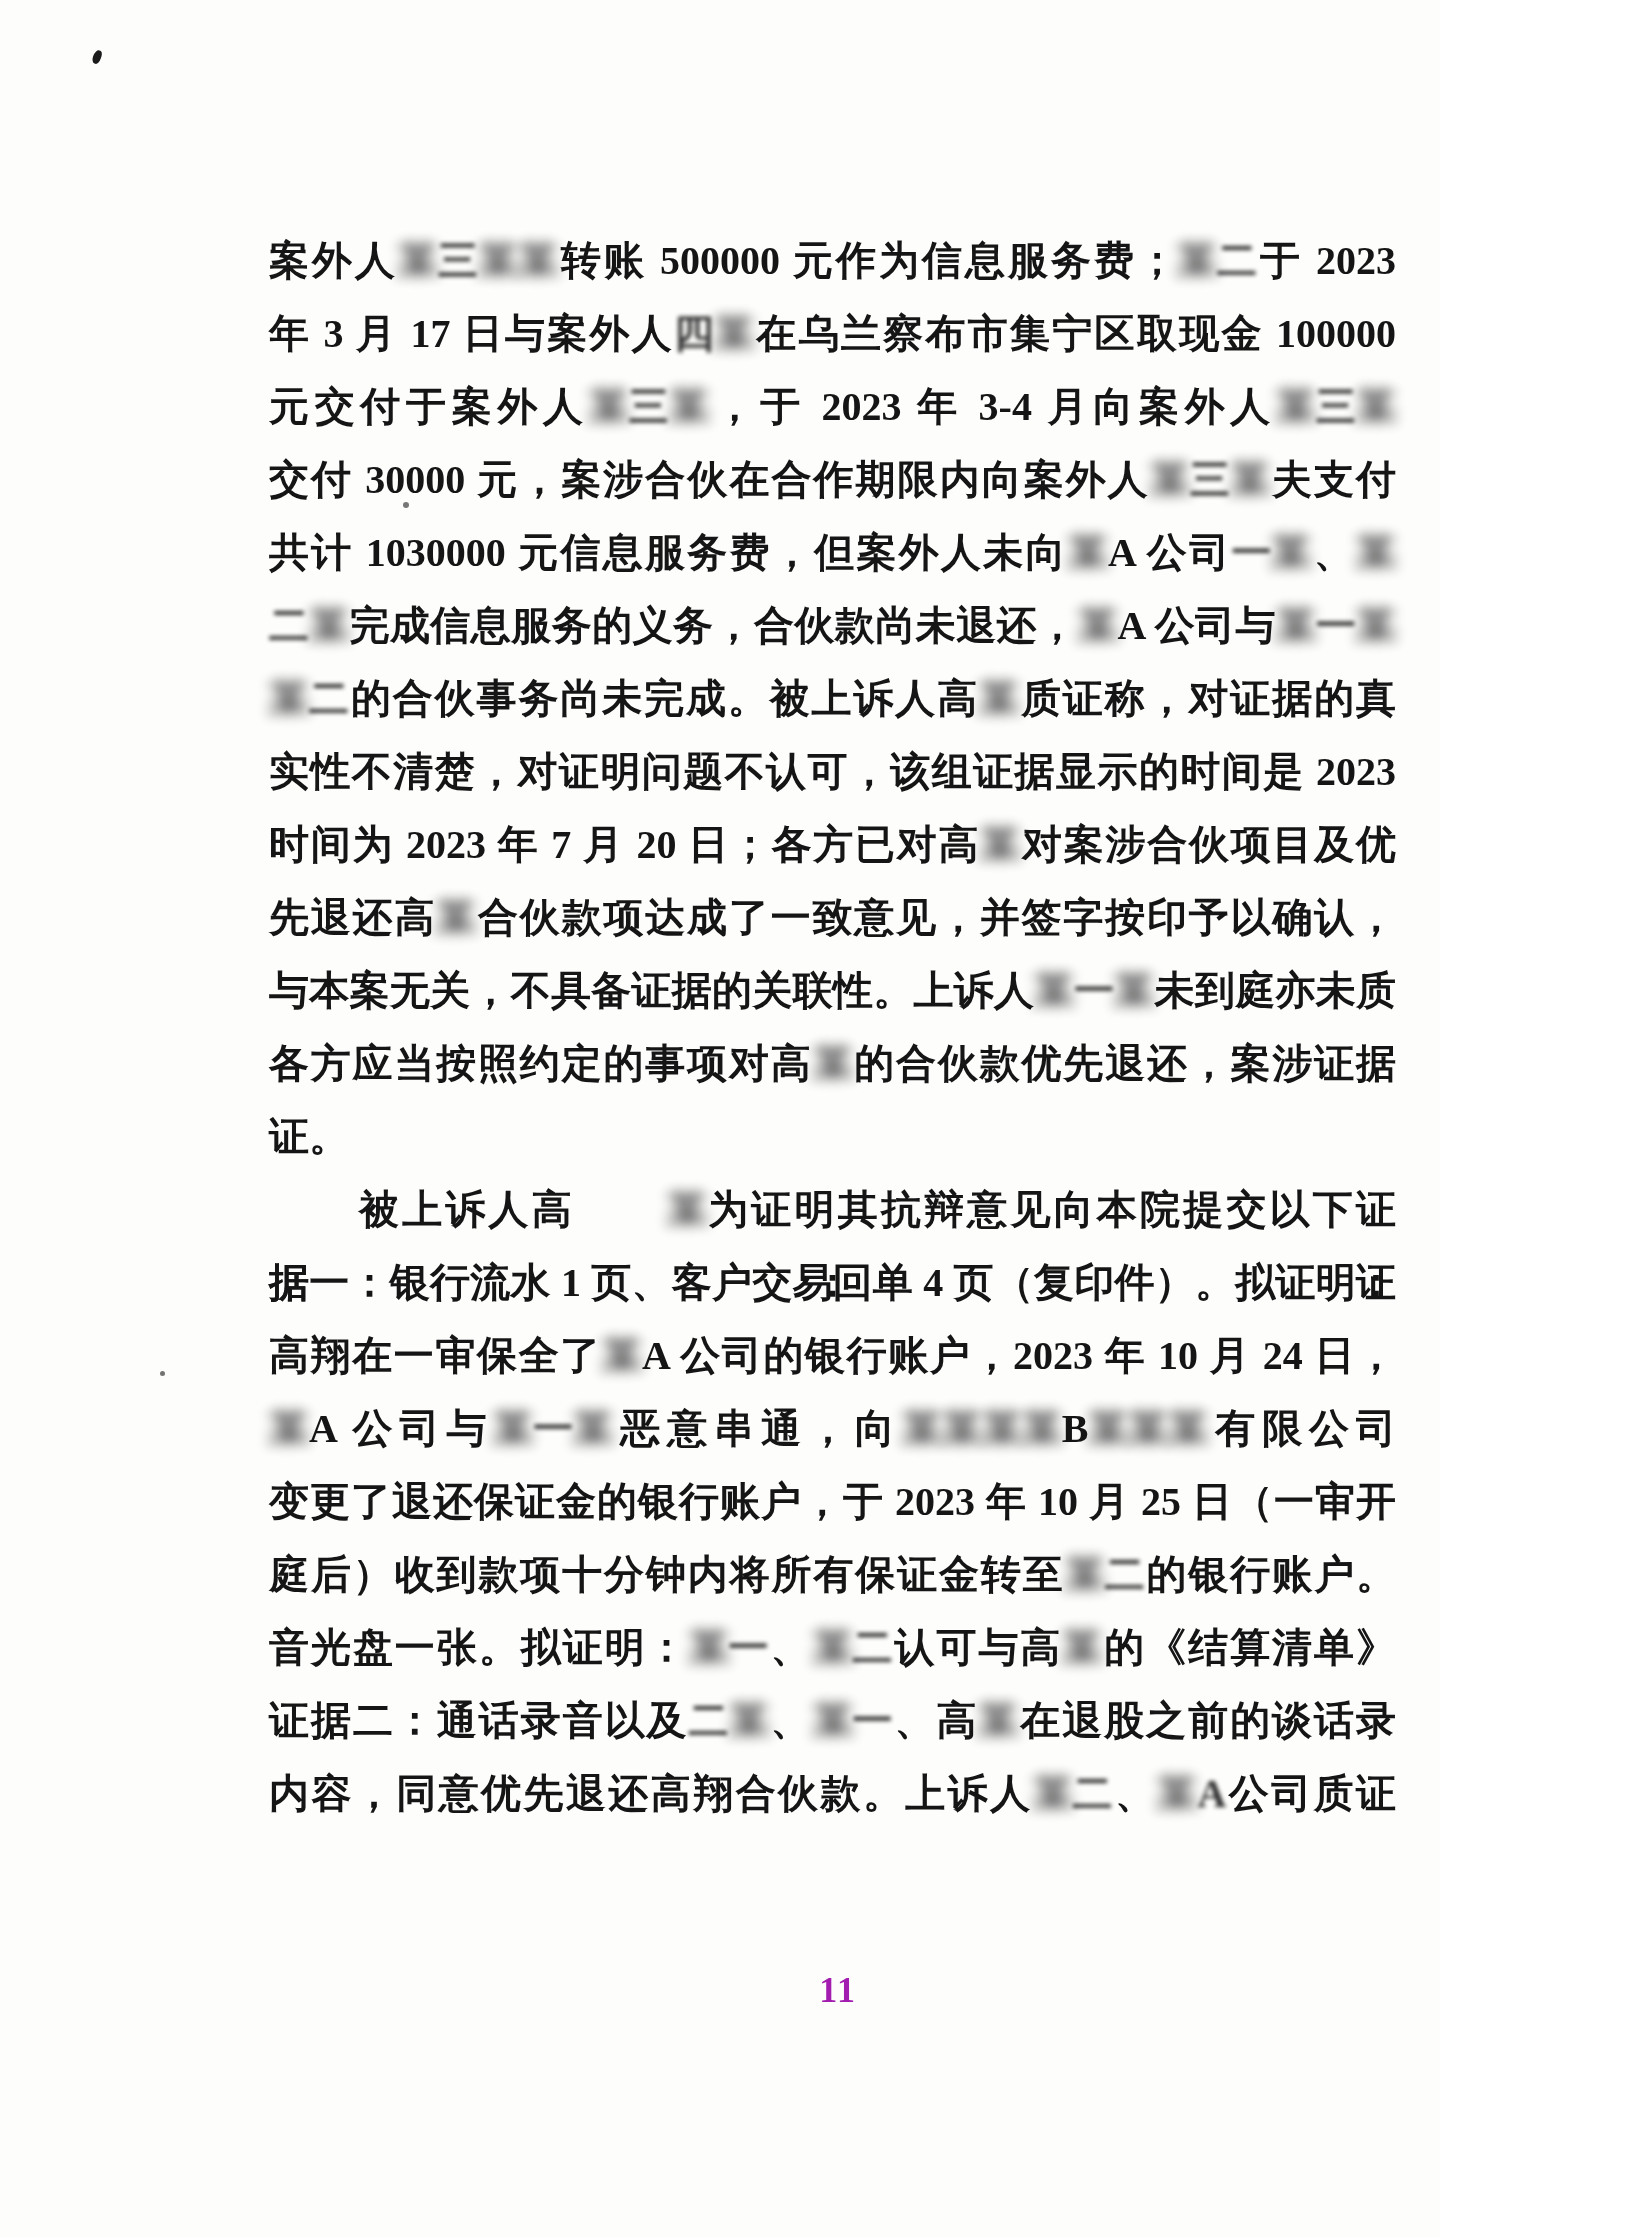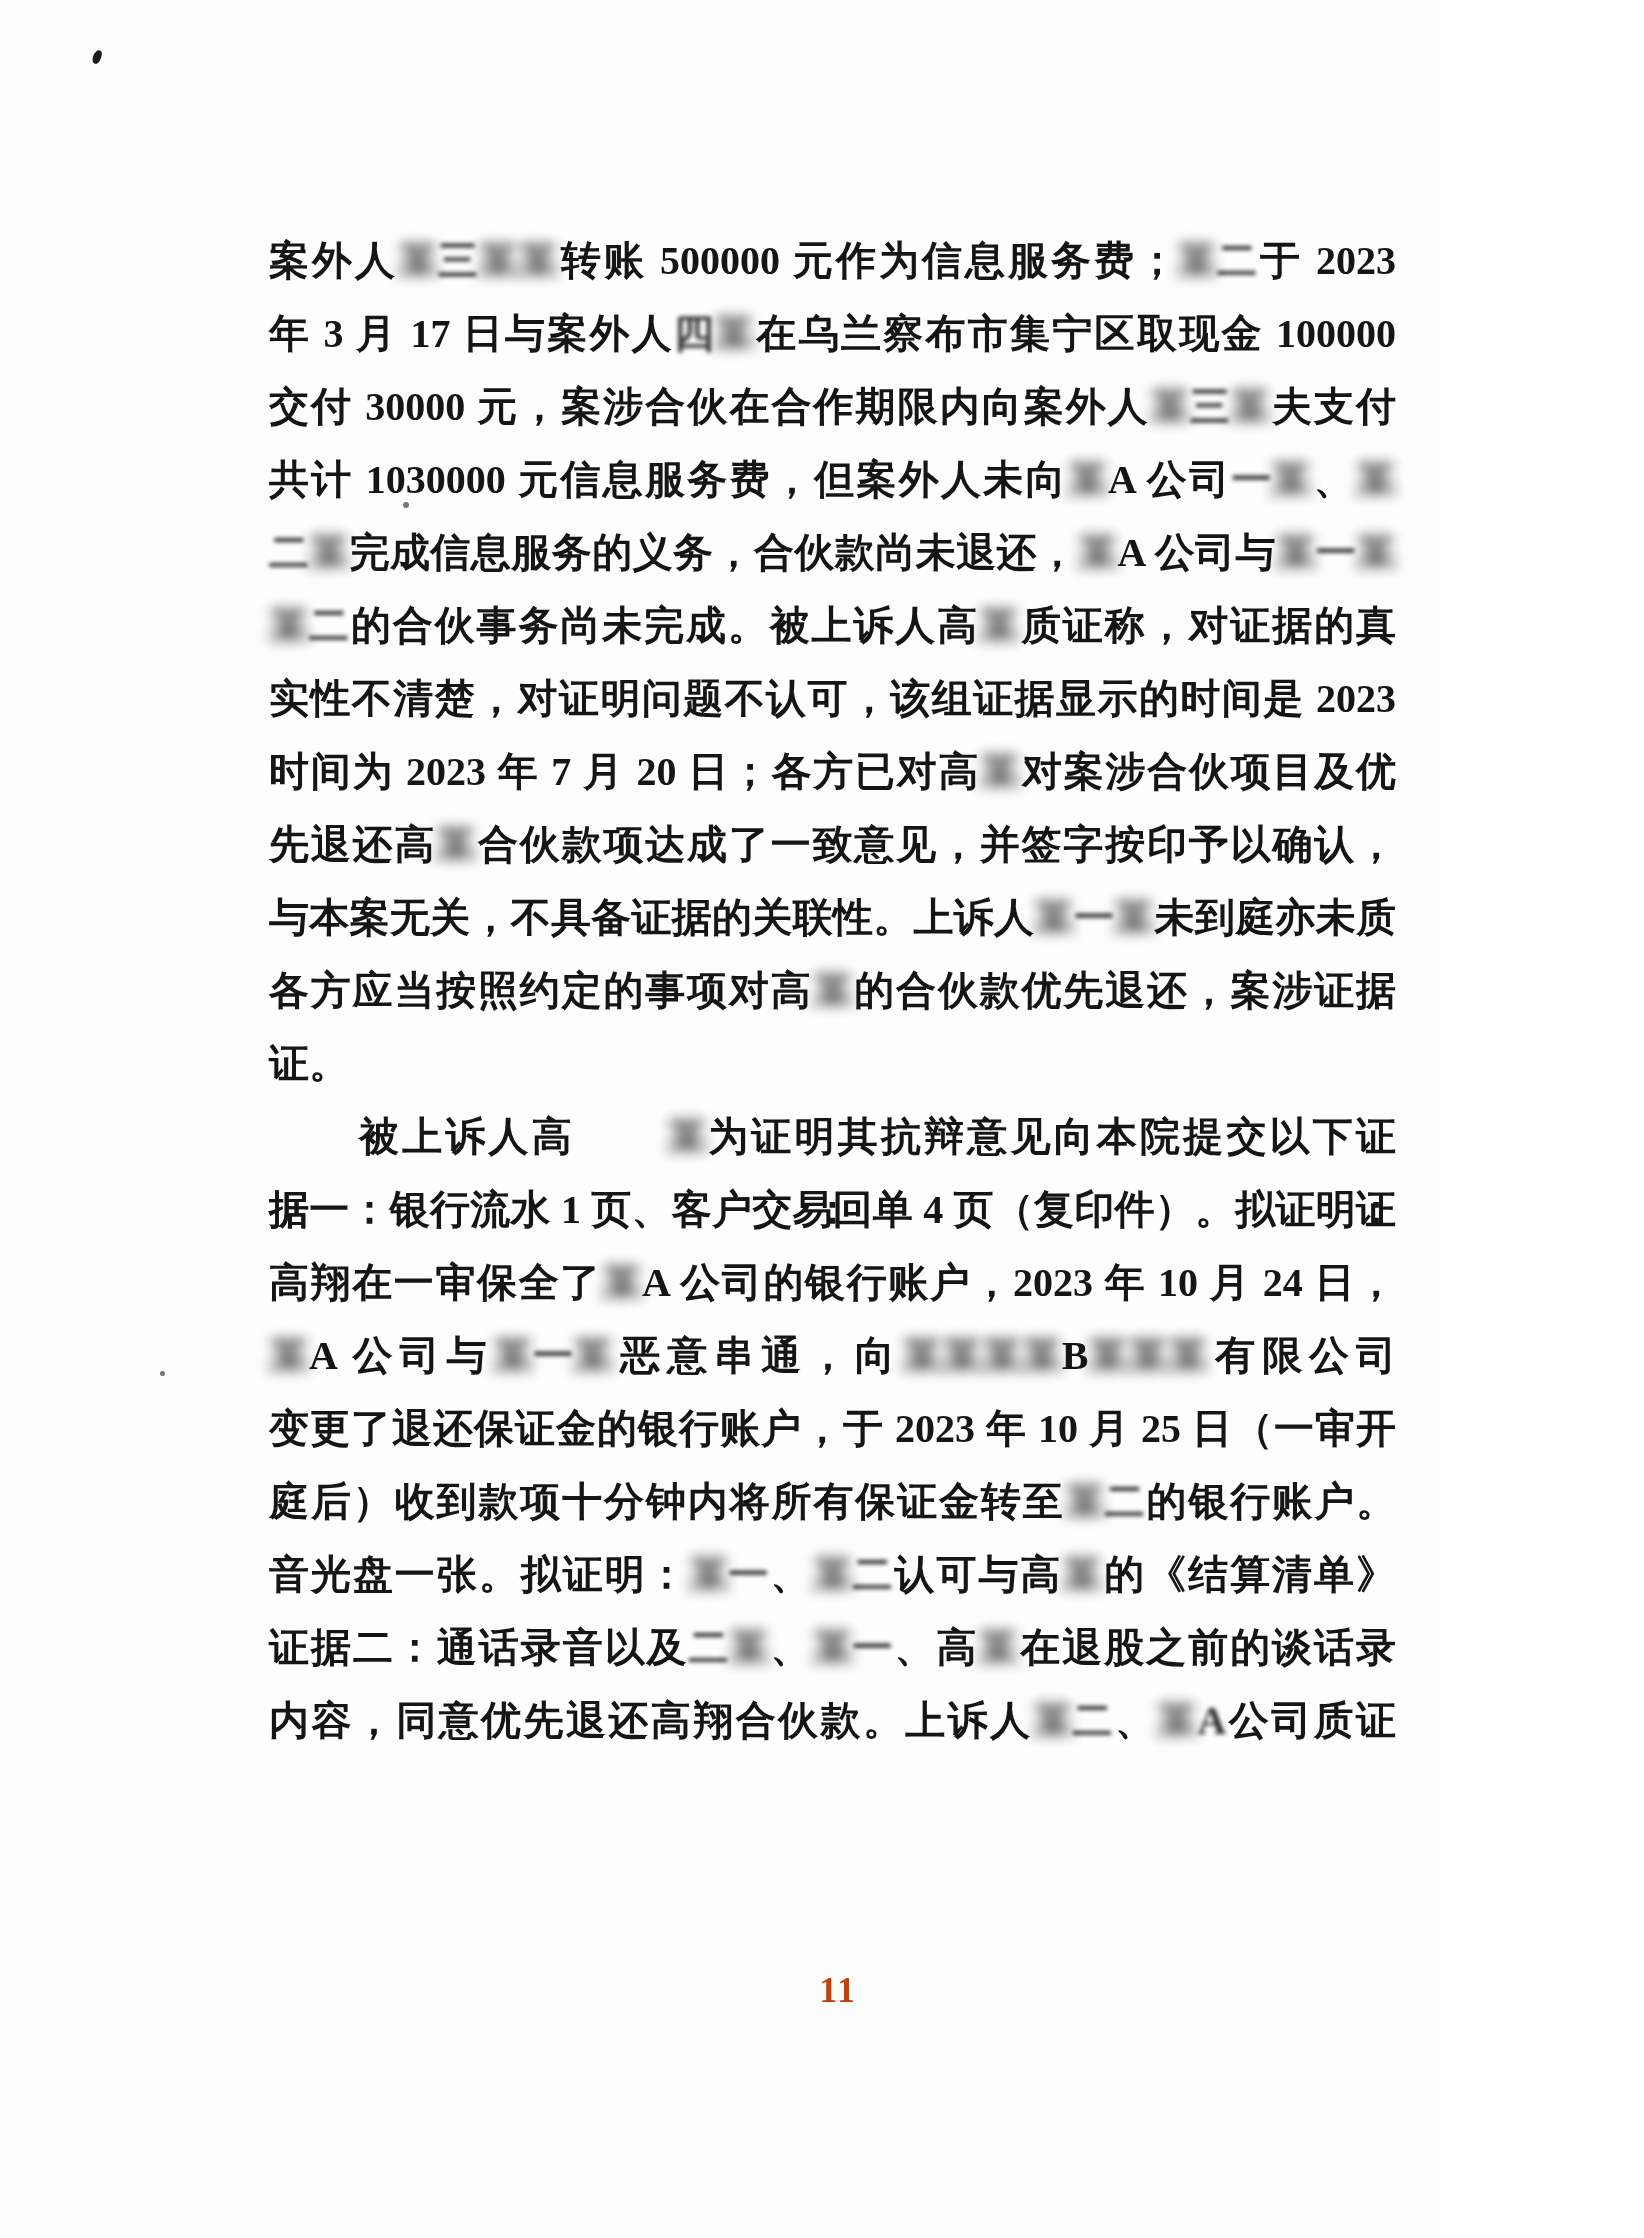--- a/index.html
+++ b/index.html
@@ -56,39 +56,40 @@
   }
   .page-number{
     position:absolute;
     left:804px;
     top:1969px;
     width:68px;
     text-align:center;
     font-size:36px;
     font-weight:700;
     letter-spacing:1.8px;
-    color:#c2410c;
+    color:#a21caf;
   }
   
   .speck{position:absolute;background:#1b1b1b;}
   .speck.s1{left:93px;top:50px;width:8px;height:14.3px;border-radius:60% 40% 50% 50%;transform:rotate(18deg);}
   .speck.s2{left:403px;top:502px;width:6.3px;height:6.3px;border-radius:50%;background:#555;opacity:.8;}
   .speck.s3{left:160px;top:1371px;width:5.4px;height:5.4px;border-radius:50%;background:#444;opacity:.75;}
 </style>
 </head>
 <body>
 
 <div class="page">
   <div class="speck s1"></div>
   <div class="speck s2"></div>
   <div class="speck s3"></div>
 
   <div class="text-block">
       <div class="line"><span class="t">案外人</span><span class="red"><span class="h">某</span><span class="v">三</span><span class="h">某</span><span class="h">某</span></span><span class="t">转账 500000 元作为信息服务费；</span><span class="red"><span class="h">某</span><span class="v">二</span></span><span class="t">于 2023</span></div>
       <div class="line"><span class="t">年 3 月 17 日与案外人</span><span class="red"><span class="v">四</span><span class="h">某</span></span><span class="t">在乌兰察布市集宁区取现金 100000</span></div>
+      <div class="line"><span class="t">元交付于案外人</span><span class="red"><span class="h">某</span><span class="v">三</span><span class="h">某</span></span><span class="t">，于 2023 年 3-4 月向案外人</span><span class="red"><span class="h">某</span><span class="v">三</span><span class="h">某</span></span></div>
       <div class="line"><span class="t">交付 30000 元，案涉合伙在合作期限内向案外人</span><span class="red"><span class="h">某</span><span class="v">三</span><span class="h">某</span></span><span class="t">夫支付</span></div>
       <div class="line"><span class="t">共计 1030000 元信息服务费，但案外人未向</span><span class="red"><span class="h">某</span></span><span class="t">A 公司</span><span class="red"><span class="v">一</span><span class="h">某</span></span><span class="t">、</span><span class="red"><span class="h">某</span></span></div>
       <div class="line"><span class="red"><span class="v">二</span><span class="h">某</span></span><span class="t">完成信息服务的义务，合伙款尚未退还，</span><span class="red"><span class="h">某</span></span><span class="t">A 公司与</span><span class="red"><span class="h">某</span><span class="v">一</span><span class="h">某</span></span></div>
       <div class="line"><span class="red"><span class="h">某</span><span class="v">二</span></span><span class="t">的合伙事务尚未完成。被上诉人高</span><span class="red"><span class="h">某</span></span><span class="t">质证称，对证据的真</span></div>
       <div class="line"><span class="t">实性不清楚，对证明问题不认可，该组证据显示的时间是 2023</span></div>
       <div class="line"><span class="t">时间为 2023 年 7 月 20 日；各方已对高</span><span class="red"><span class="h">某</span></span><span class="t">对案涉合伙项目及优</span></div>
       <div class="line"><span class="t">先退还高</span><span class="red"><span class="h">某</span></span><span class="t">合伙款项达成了一致意见，并签字按印予以确认，</span></div>
       <div class="line"><span class="t">与本案无关，不具备证据的关联性。上诉人</span><span class="red"><span class="h">某</span><span class="v">一</span><span class="h">某</span></span><span class="t">未到庭亦未质</span></div>
       <div class="line"><span class="t">各方应当按照约定的事项对高</span><span class="red"><span class="h">某</span></span><span class="t">的合伙款优先退还，案涉证据</span></div>
       <div class="line nj"><span class="t">证。</span></div>

